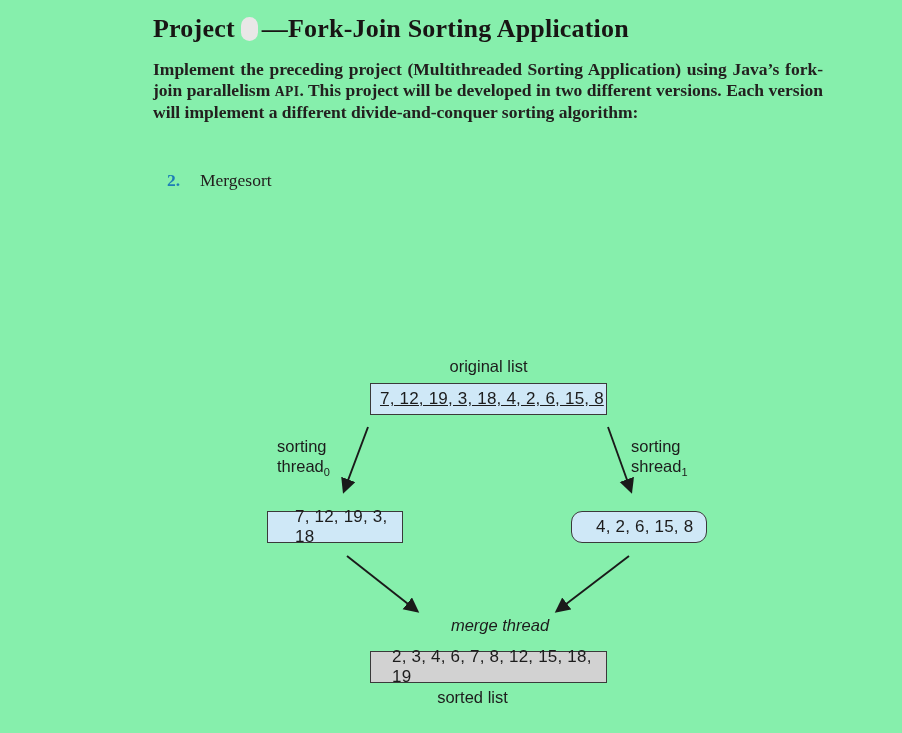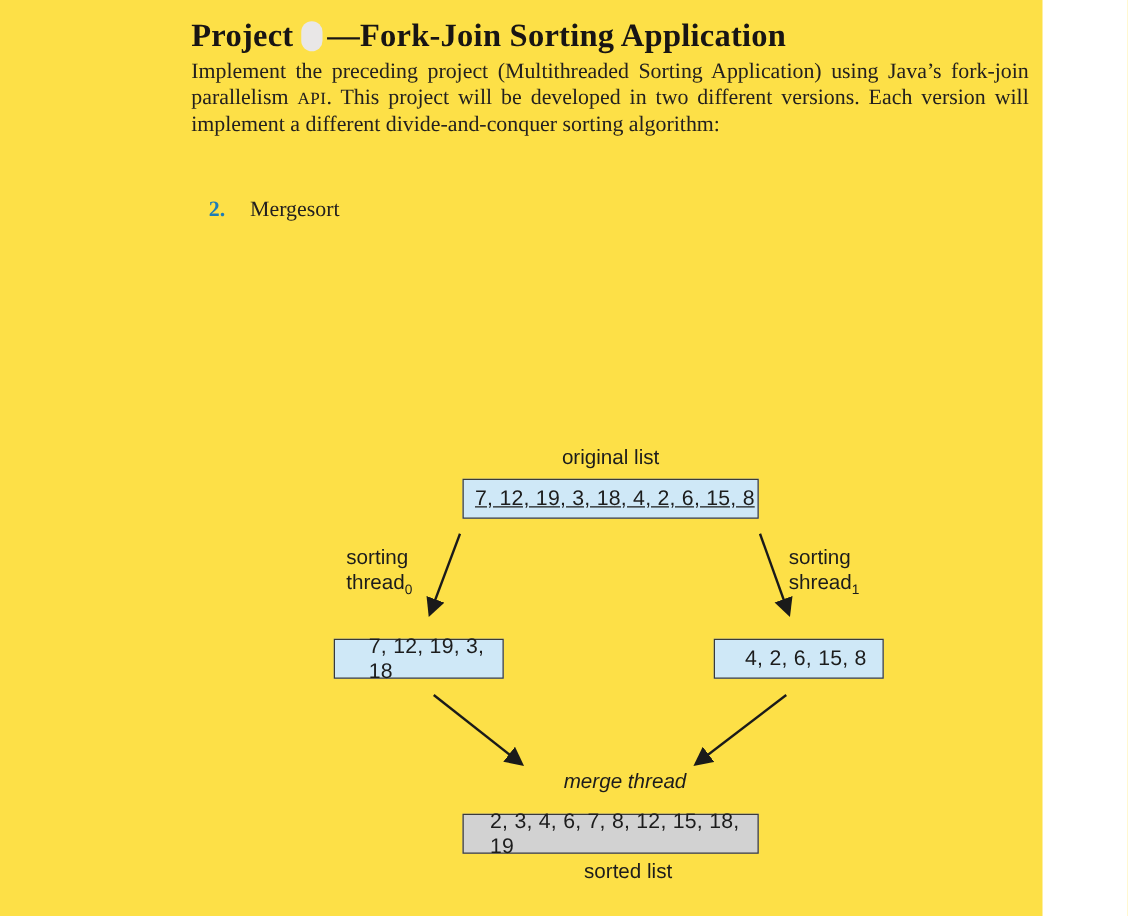--- a/index.html
+++ b/index.html
@@ -1,19 +1,19 @@
 <!DOCTYPE html>
 <html><head>
 <meta charset="utf-8">
 <style>
   html,body{margin:0;padding:0;background:#ffffff;}
   .page{
     position:relative;
-    width:834px;height:733px;
-    background:#fde047;
+    width:902px;height:733px;
+    background:#86efac;
     overflow:hidden;
     color:#1f1c1b;
   }
   
   .content{
     position:absolute;left:153px;top:12px;width:670px;
     font-family:"Liberation Serif","DejaVu Serif",serif;
   }
   .title{
     margin:0;
@@ -28,21 +28,21 @@
     border-radius:9px;
     vertical-align:-4px;
     margin:0 4px 0 6px;
   }
   .para{
     margin:0;
     font-size:17.5px;line-height:20.5px;
     text-align:justify;
     color:#23201f;
   }
-  .para-intro{margin-top:0;}
+  .para-intro{margin-top:13px;font-weight:bold;}
   .para-body{margin-top:44px;}
   .smallcaps{font-size:0.78em;letter-spacing:0.4px;}
   .em{font-style:italic;}
   .olist{margin:47px 0 0 14px;}
   .olist-item{margin-bottom:13px;font-size:17.5px;line-height:20px;}
   .onum{
     font-weight:bold;color:#1e7db6;
     display:inline-block;min-width:20px;
   }
   .olabel{margin-left:13px;color:#23201f;}
@@ -93,26 +93,26 @@
   <div class="diagram-label" style="left:277px;top:436px;">
     <span>sorting</span><br>
     <span>thread</span><sub>0</sub>
   </div>
   <div class="diagram-label" style="left:631px;top:436px;">
     <span>sorting</span><br>
     <span>shread</span><sub>1</sub>
   </div>
 
   <div class="dbox dbox-blue" style="left:267px;top:511px;width:136px;padding-left:27px;">7, 12, 19, 3, 18</div>
-  <div class="dbox dbox-blue" style="left:571px;top:511px;width:136px;padding-left:24px;">4, 2, 6, 15, 8</div>
+  <div class="dbox dbox-blue" style="left:571px;top:511px;width:136px;padding-left:24px;border-radius:11px;">4, 2, 6, 15, 8</div>
 
   <div class="diagram-label tcenter" style="left:415px;top:615px;width:170px;font-style:italic;">merge thread</div>
 
   <div class="dbox dbox-gray" style="left:370px;top:651px;width:237px;padding-left:21px;">2, 3, 4, 6, 7, 8, 12, 15, 18, 19</div>
-  <div class="diagram-label tcenter" style="left:384px;top:687px;width:237px;">sorted list</div>
+  <div class="diagram-label tcenter" style="left:354px;top:687px;width:237px;">sorted list</div>
 
   <svg class="arrows" viewBox="0 0 902 733">
     <defs>
       <marker id="ah" markerWidth="10" markerHeight="10" refX="6.5" refY="4" orient="auto">
         <path d="M0,0 L8,4 L0,8 z" fill="#1a1a1a"></path>
       </marker>
     </defs>
     <line x1="368" y1="427" x2="344" y2="491" stroke="#1a1a1a" stroke-width="1.9" marker-end="url(#ah)"></line>
     <line x1="608" y1="427" x2="631" y2="491" stroke="#1a1a1a" stroke-width="1.9" marker-end="url(#ah)"></line>
     <line x1="347" y1="556" x2="417" y2="611" stroke="#1a1a1a" stroke-width="1.9" marker-end="url(#ah)"></line>

